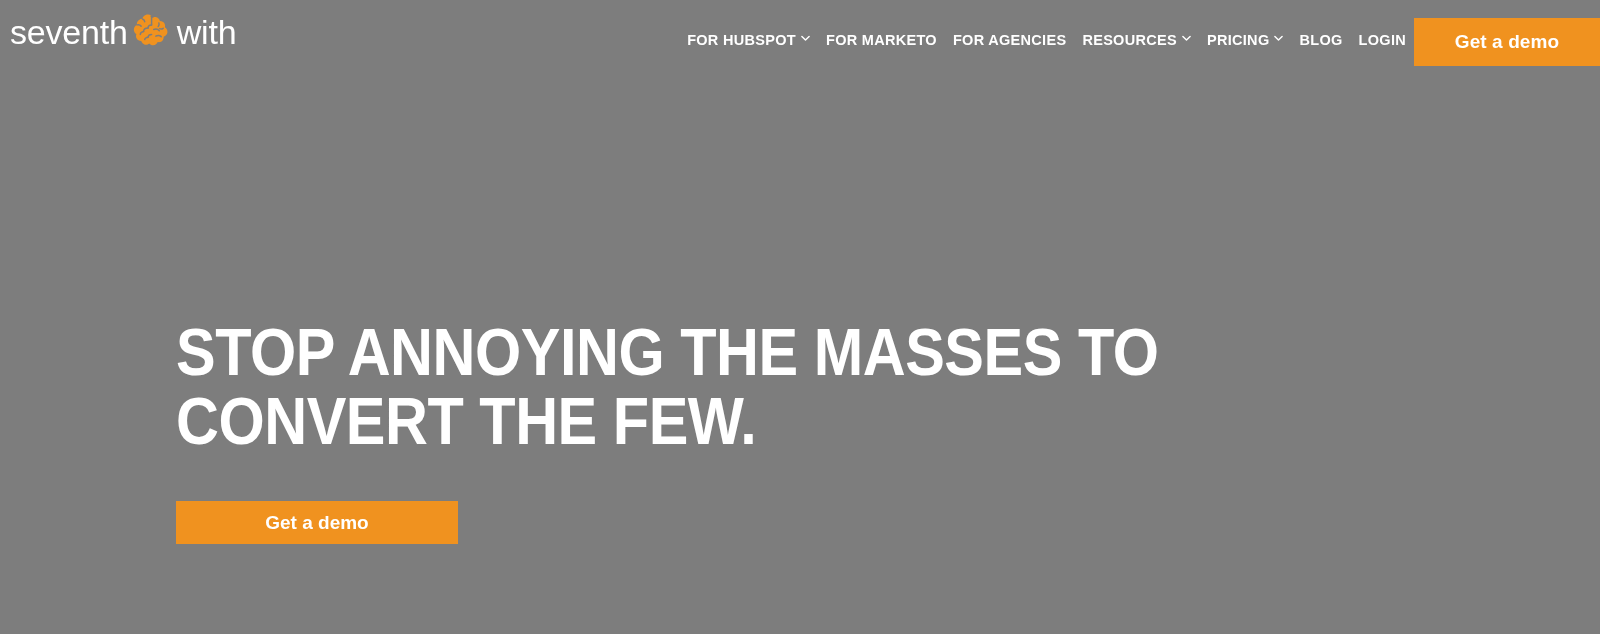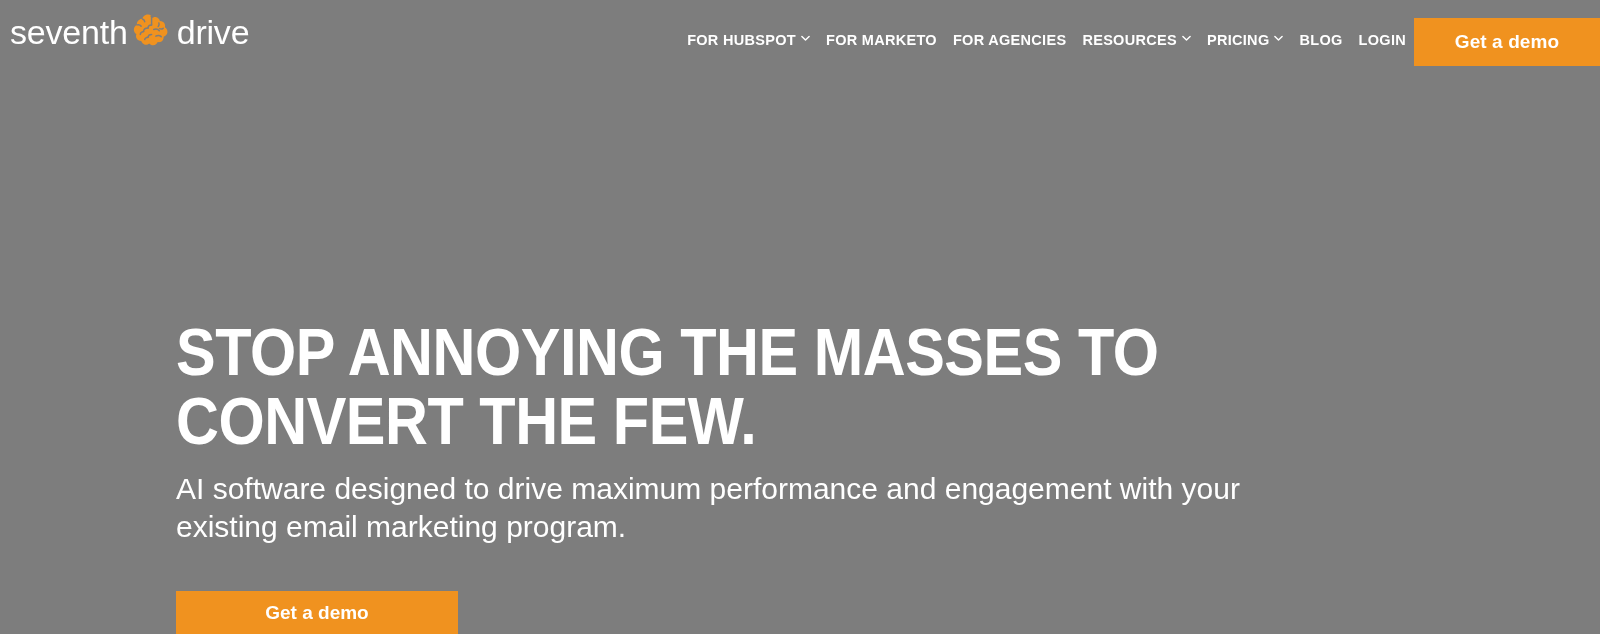--- a/index.html
+++ b/index.html
@@ -189,21 +189,21 @@
             <path d="M9.4 16.9c2.4-.6 4.6.2 5.8 1.9"></path>
             <path d="M33 23.5c2.8-1.2 6.1-.5 7.9 1.8"></path>
             <path d="M36 33c2.4-1.5 5.6-1.2 7.7.6"></path>
             <path d="M30 30.5c-2.7 0-4.8 1.6-5 3.9"></path>
             <path d="M25 34.4c-2.6.2-4.4 1.5-4.8 3.4"></path>
             <path d="M40.4 14.2c.6 1.8.2 3.6-1 4.9"></path>
             <path d="M46.5 21.7c-1.6 1.1-3.5 1.3-5.1.6"></path>
           </g>
         </svg>
       </span>
-      <span class="brand-word">drive</span>
+      <span class="brand-word">with</span>
     </a>
 
     <nav class="main-nav">
 
       <a class="nav-item" href="#">
         <span>FOR HUBSPOT</span>
         <span class="caret">
           <svg viewBox="0 0 10 7" width="9" height="7">
               <path d="M1 1.2L5 5.2L9 1.2" stroke="#ffffff" stroke-width="1.6" fill="none" stroke-linecap="round" stroke-linejoin="round"></path>
             </svg>
@@ -248,20 +248,19 @@
 
     <button class="btn-demo-header">Get a demo</button>
 
   </header>
 
   <section class="hero">
     <div class="hero-inner">
 
       <h1 class="hero-title">Stop annoying the masses to convert the few.</h1>
 
-      <p class="hero-sub">AI software designed to drive maximum performance and engagement with your existing email marketing program.</p>
 
       <button class="btn-demo-hero">Get a demo</button>
 
     </div>
   </section>
 
 </div>
 
 </body></html>

